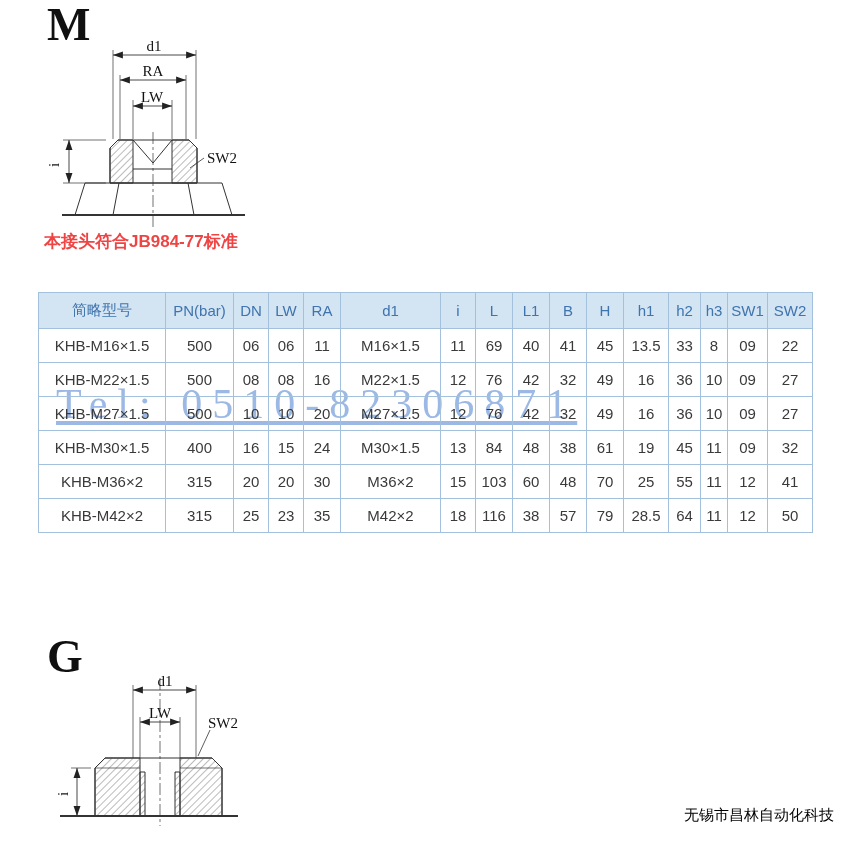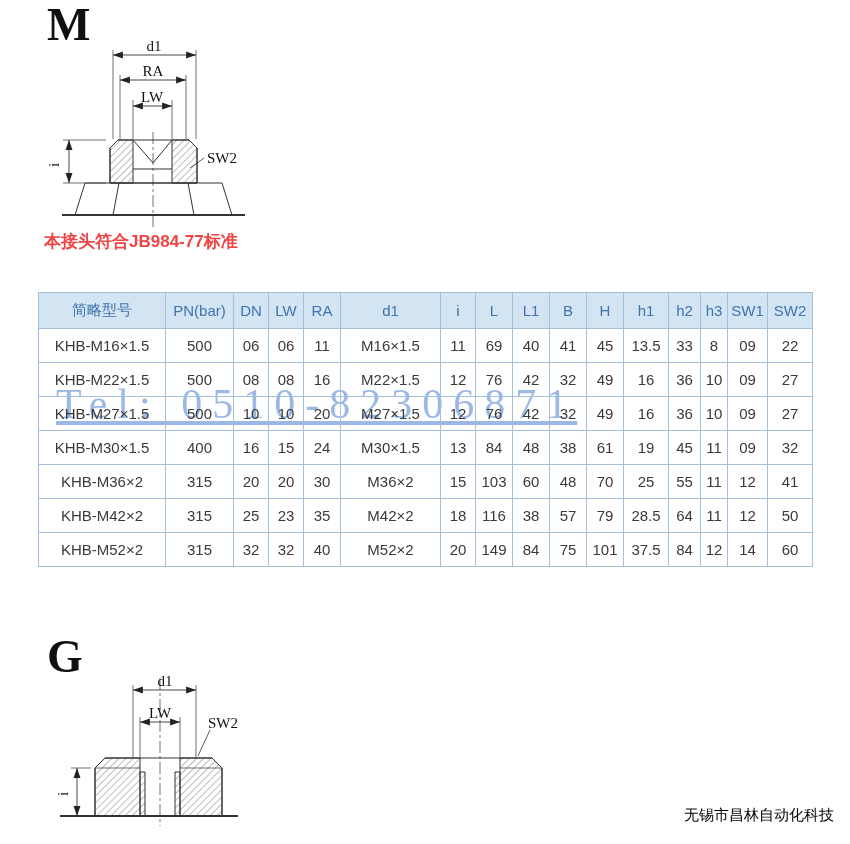--- a/index.html
+++ b/index.html
@@ -237,38 +237,20 @@
           <td>116</td>
           <td>38</td>
           <td>57</td>
           <td>79</td>
           <td>28.5</td>
           <td>64</td>
           <td>11</td>
           <td>12</td>
           <td>50</td>
         </tr>
-        <tr>
-          <td>KHB-M52×2</td>
-          <td>315</td>
-          <td>32</td>
-          <td>32</td>
-          <td>40</td>
-          <td>M52×2</td>
-          <td>20</td>
-          <td>149</td>
-          <td>84</td>
-          <td>75</td>
-          <td>101</td>
-          <td>37.5</td>
-          <td>84</td>
-          <td>12</td>
-          <td>14</td>
-          <td>60</td>
-        </tr>
       </tbody>
   </table>
 
   <div class="section-label" id="g-label">G</div>
 
   <svg id="drawing-g" class="drawing" width="210" height="170" viewBox="0 0 210 170">
     <defs>
       <marker id="arrG" viewBox="0 0 10 8" markerWidth="11" markerHeight="9" refX="10" refY="4" orient="auto-start-reverse">
         <path d="M0,0.5 L10,4 L0,7.5 Z" fill="#222"></path>
       </marker>

